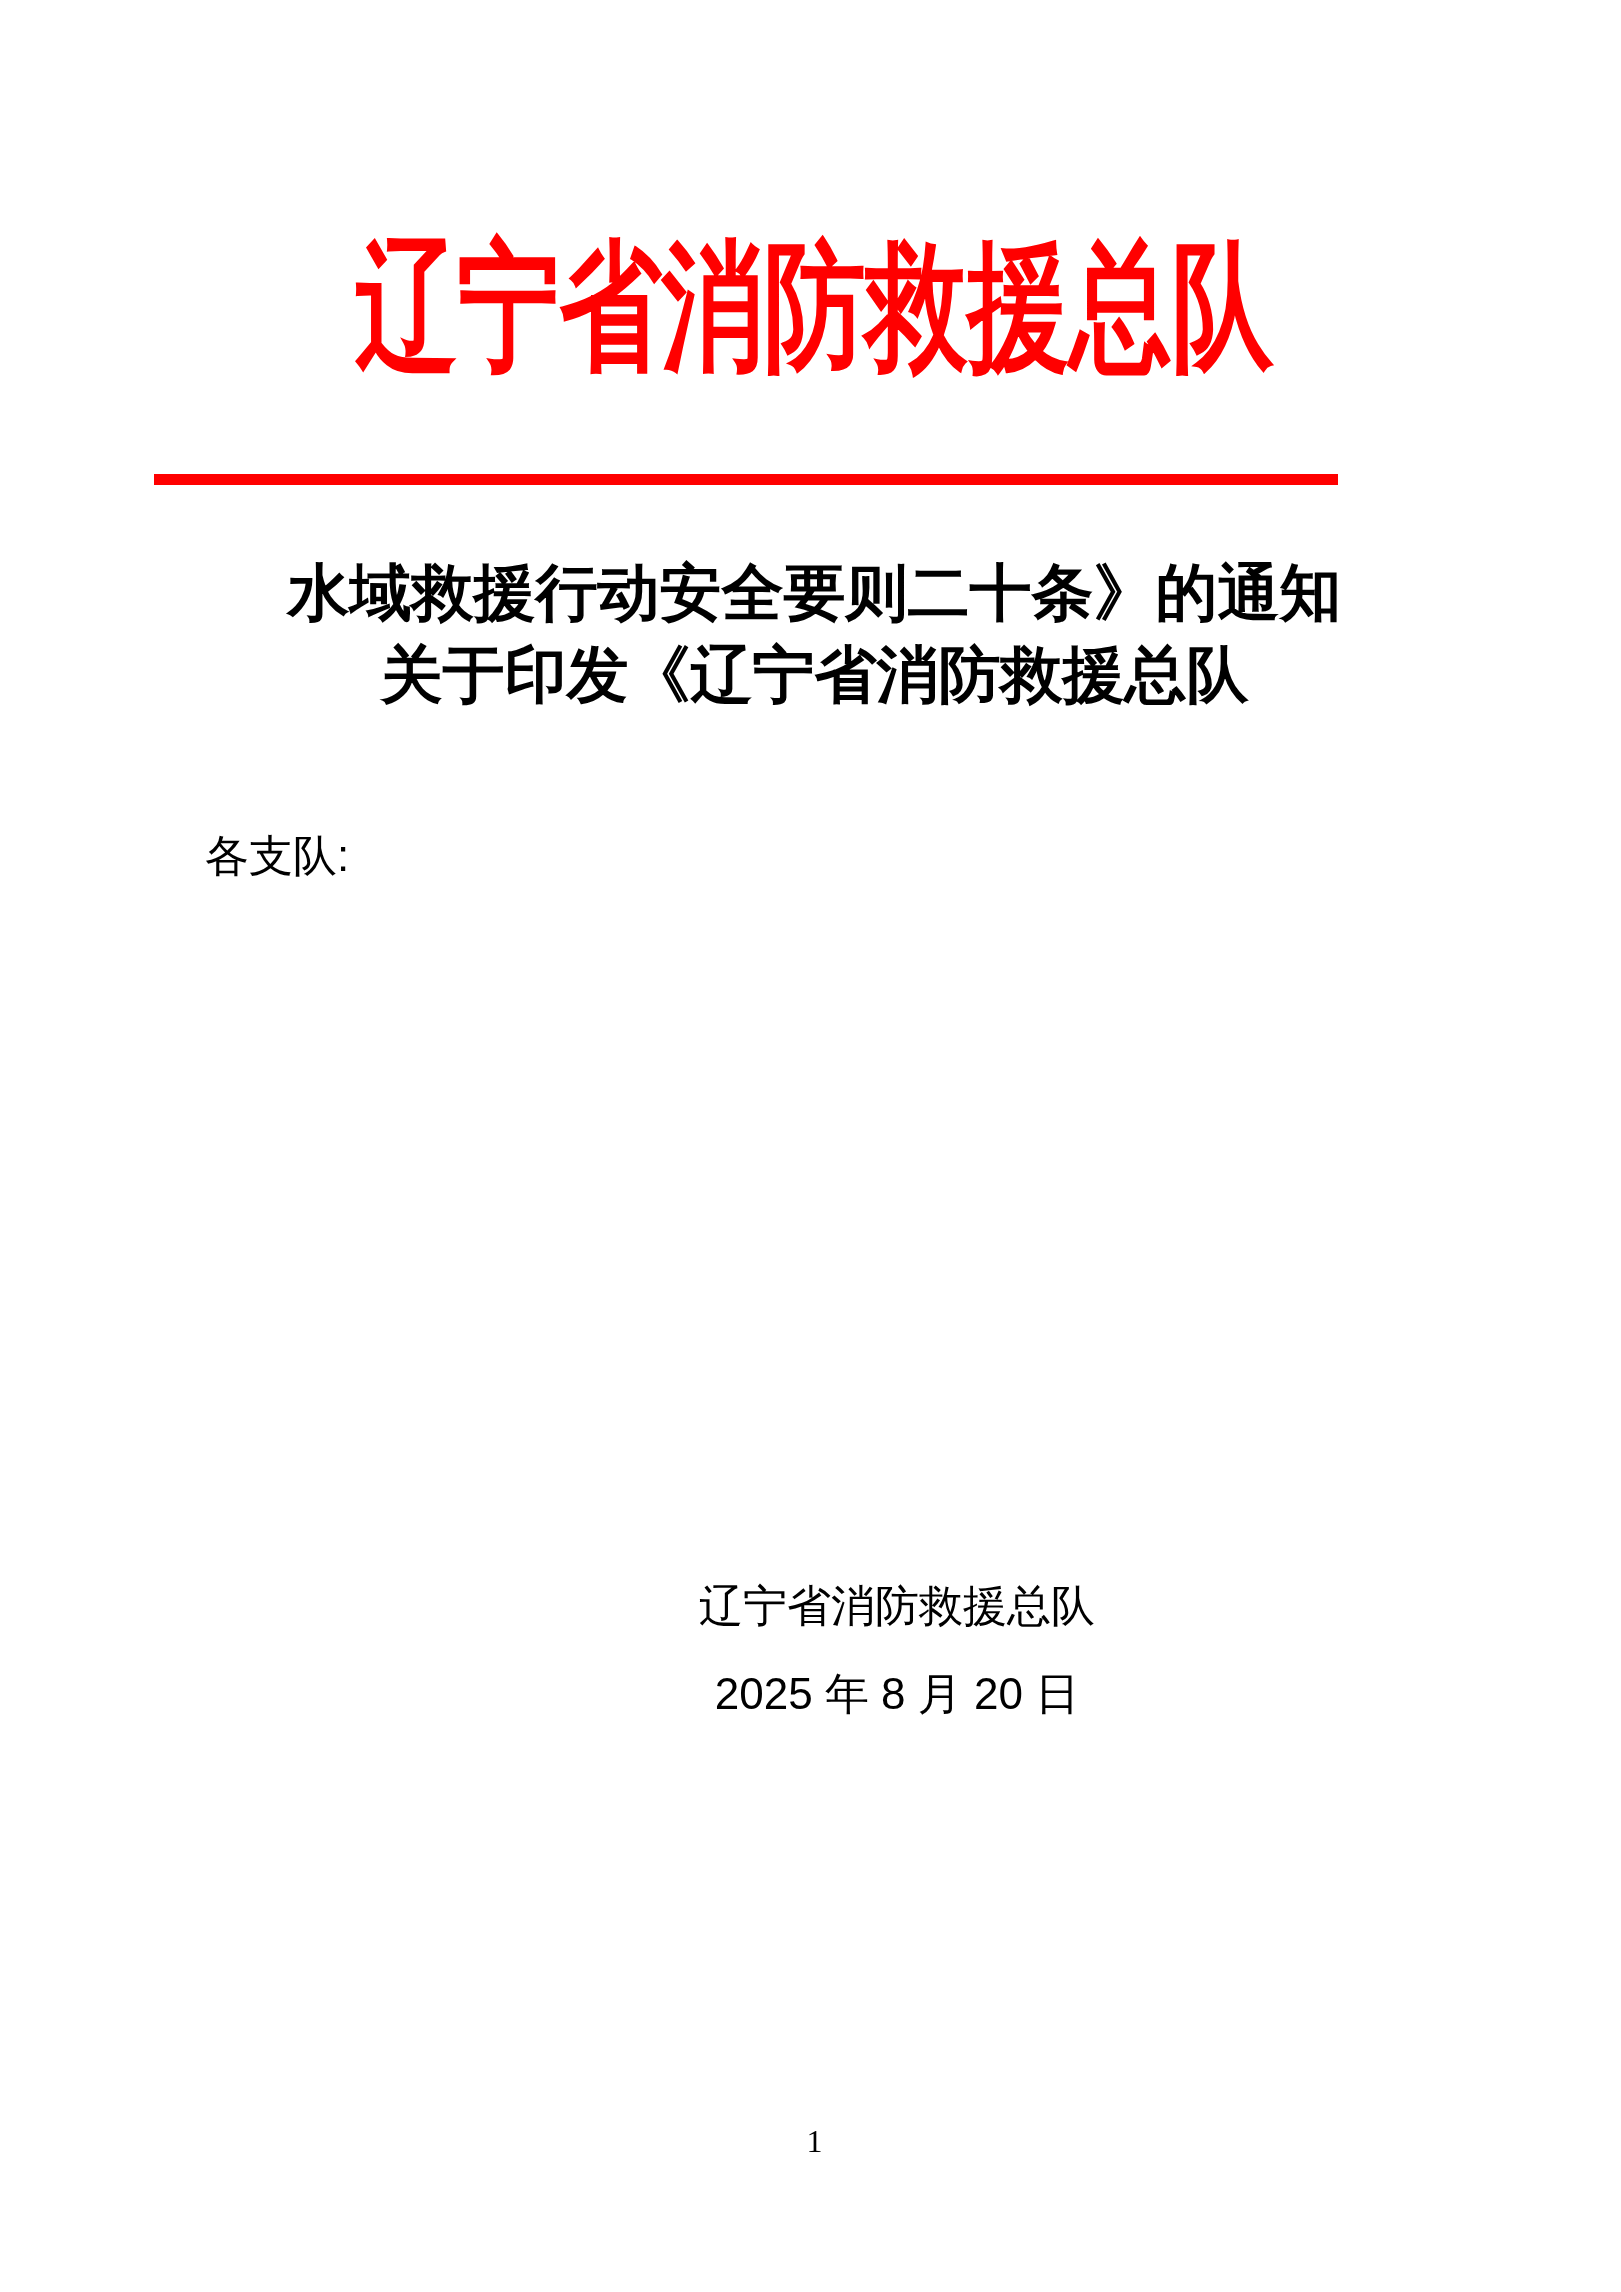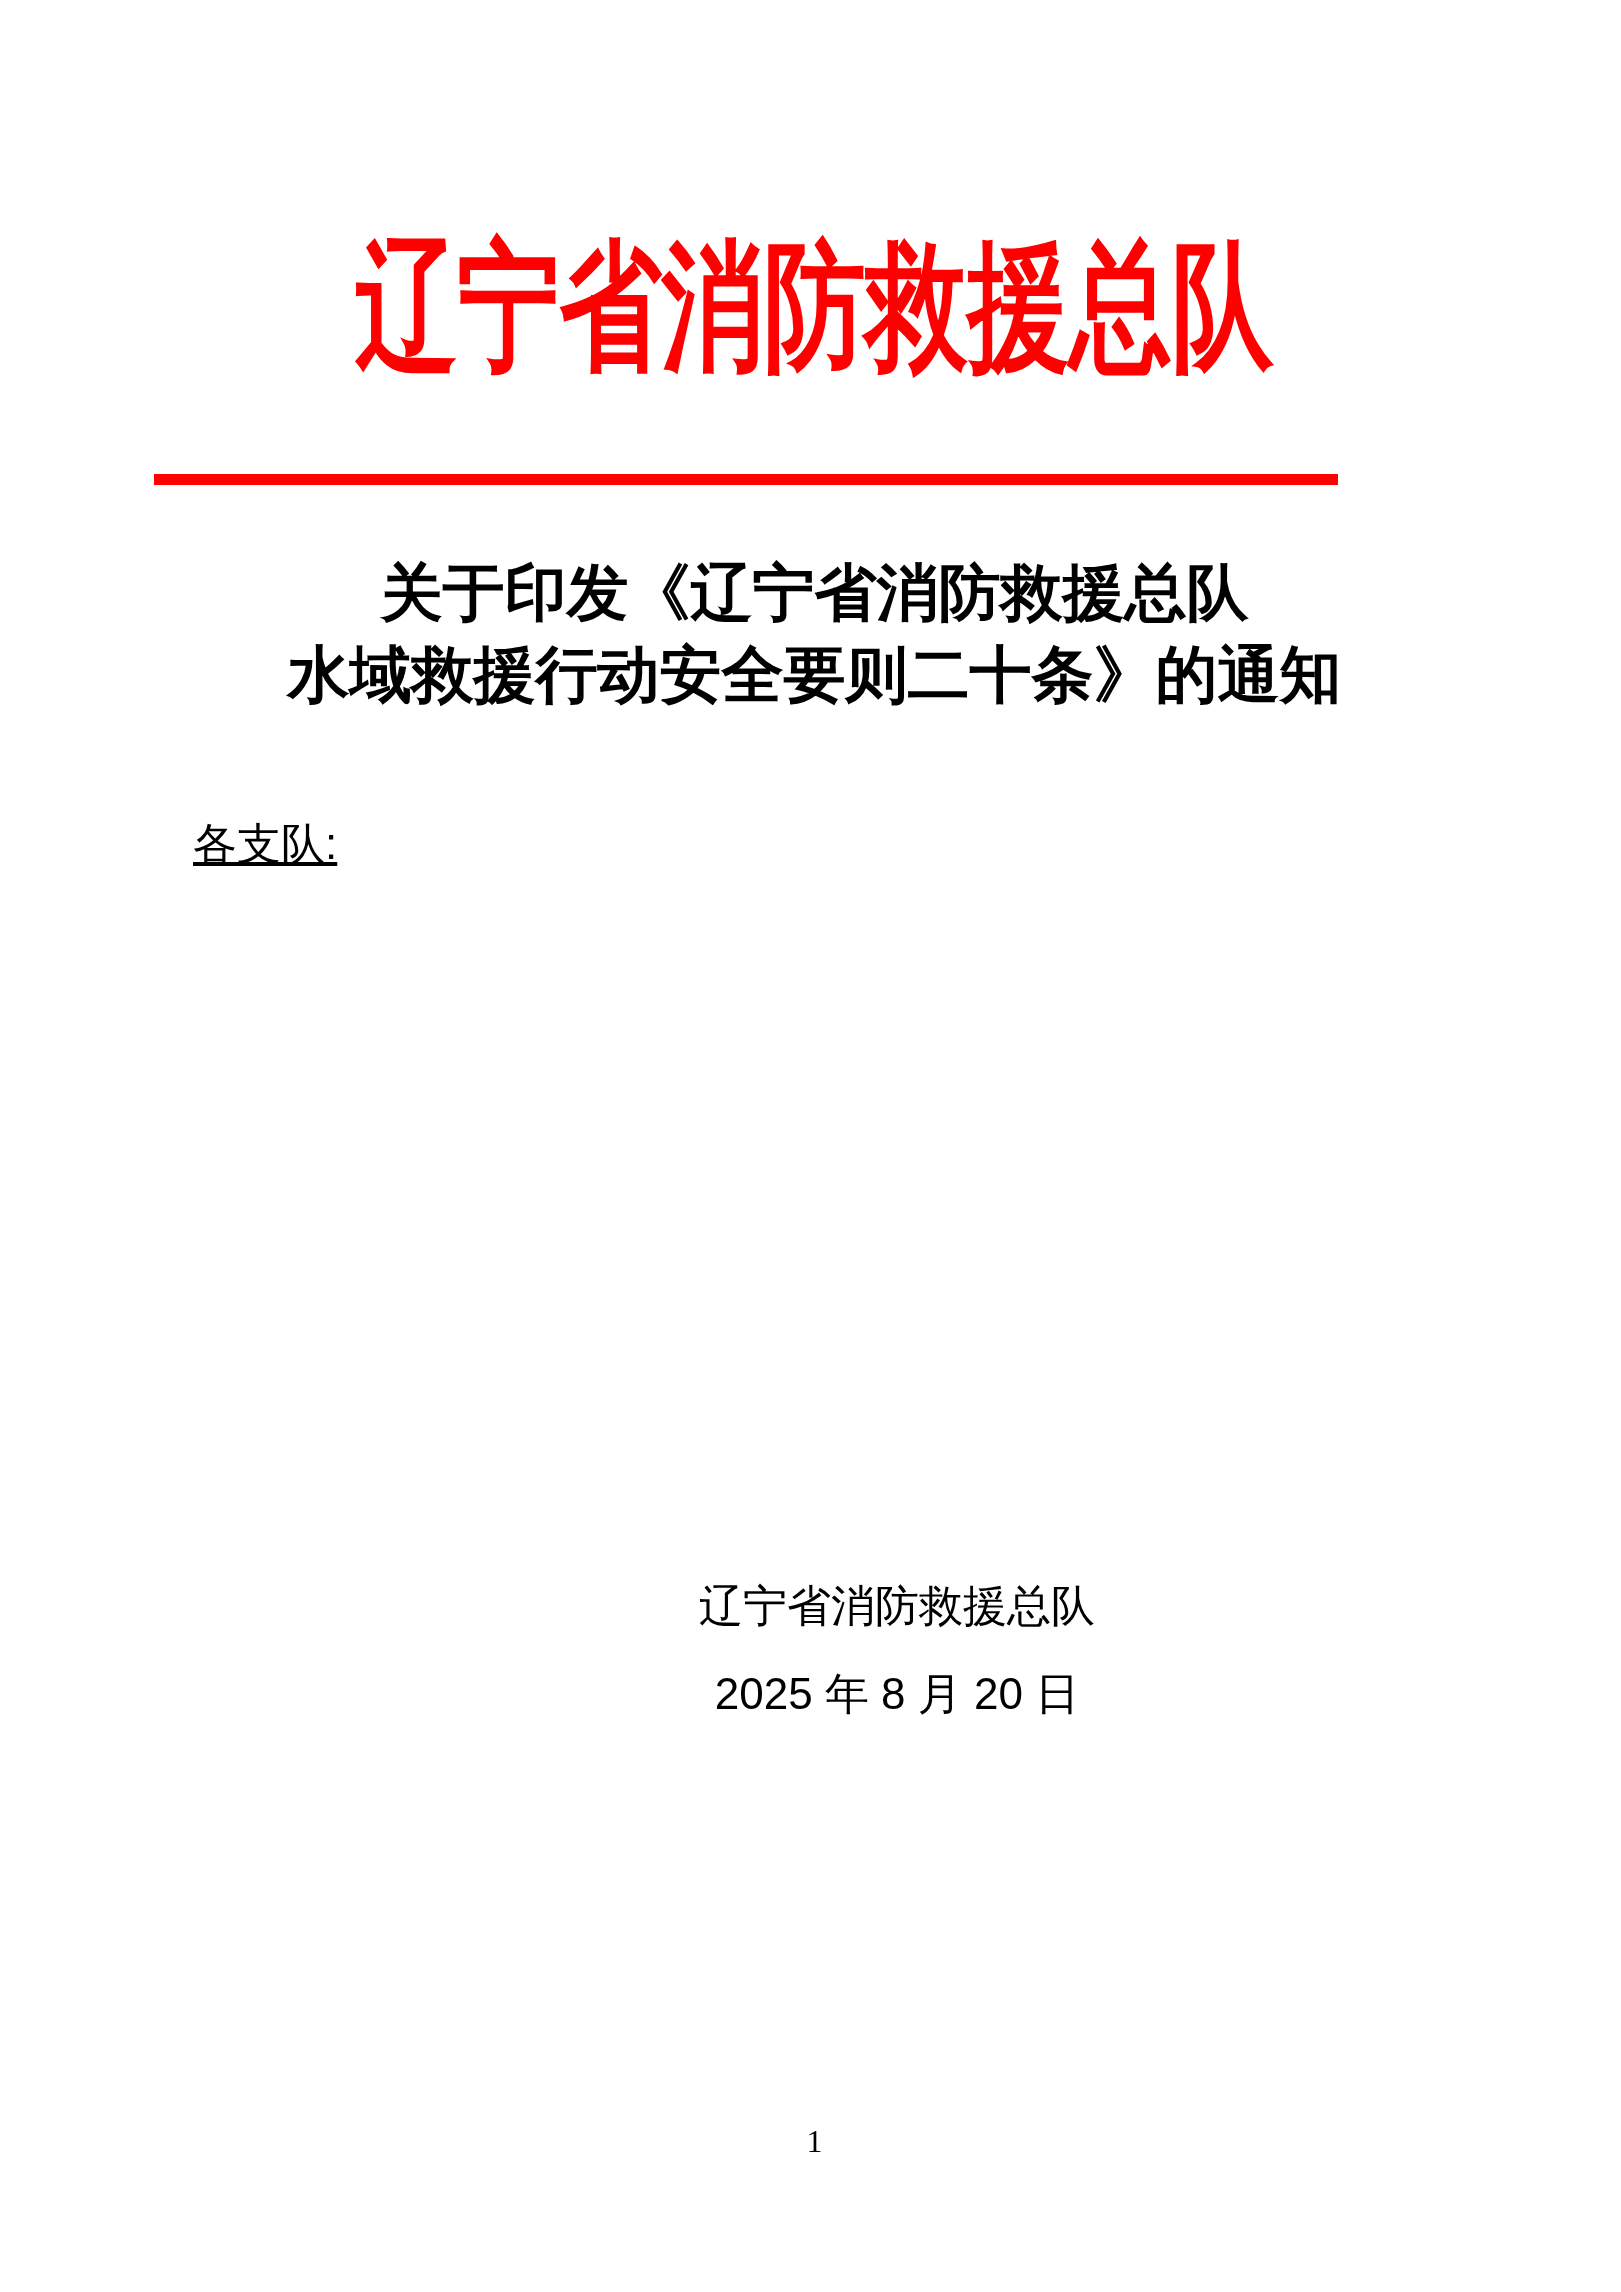--- a/index.html
+++ b/index.html
@@ -62,21 +62,21 @@
   
   .body-text {
     position: absolute;
     left: 193px;
     top: 801px;
     width: 1245px;
     font-size: 44px;
     line-height: 85px;
     text-align: justify;
   }
-  .body-text p { margin: 0; text-decoration: underline; }
+  .body-text p { margin: 12px; }
   .body-text .paragraph { text-indent: 88px; }
 
   
   .signature {
     position: absolute;
     left: 550px;
     top: 1562px;
     width: 694px;
     font-size: 44px;
     line-height: 88px;
@@ -100,22 +100,22 @@
 
 <div class="page">
 
   <div class="letterhead">
     <span>辽宁省消防救援总队</span>
   </div>
 
   <div class="red-rule"></div>
 
   <h1 class="doc-title">
+    <span class="title-line">水域救援行动安全要则二十条》的通知</span>
     <span class="title-line">关于印发《辽宁省消防救援总队</span>
-    <span class="title-line">水域救援行动安全要则二十条》的通知</span>
   </h1>
 
   <div class="body-text">
     <p class="salutation">各支队:</p>
   </div>
 
   <div class="signature">
     <div>辽宁省消防救援总队</div>
     <div>2025 年 8 月 20 日</div>
   </div>

